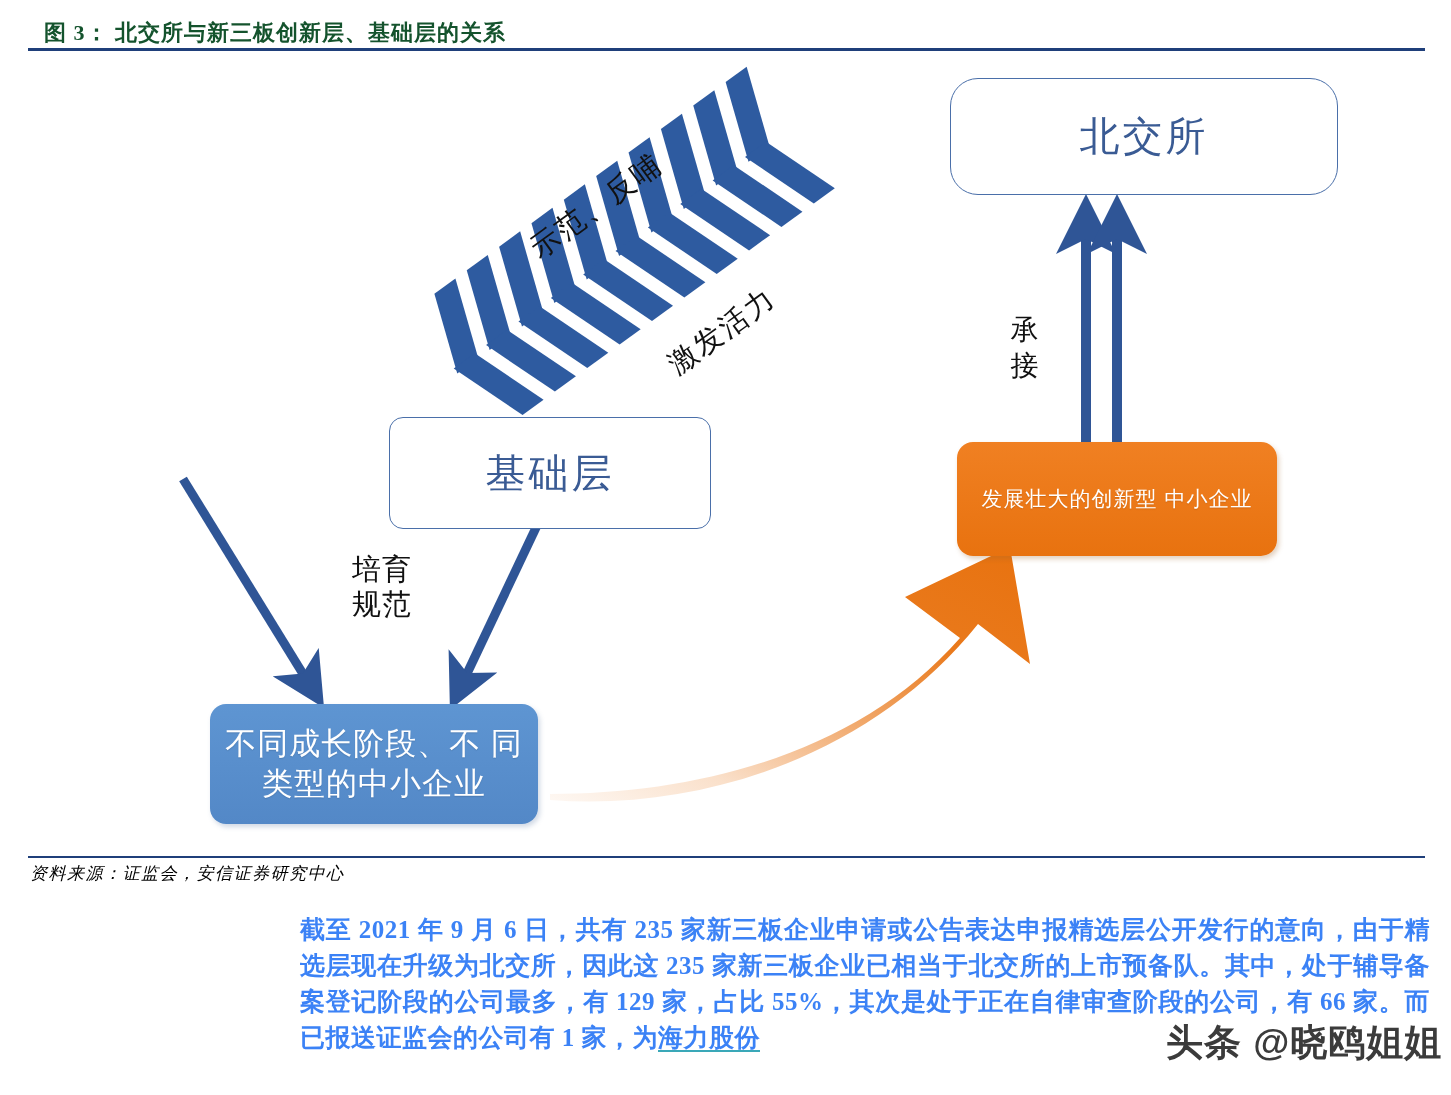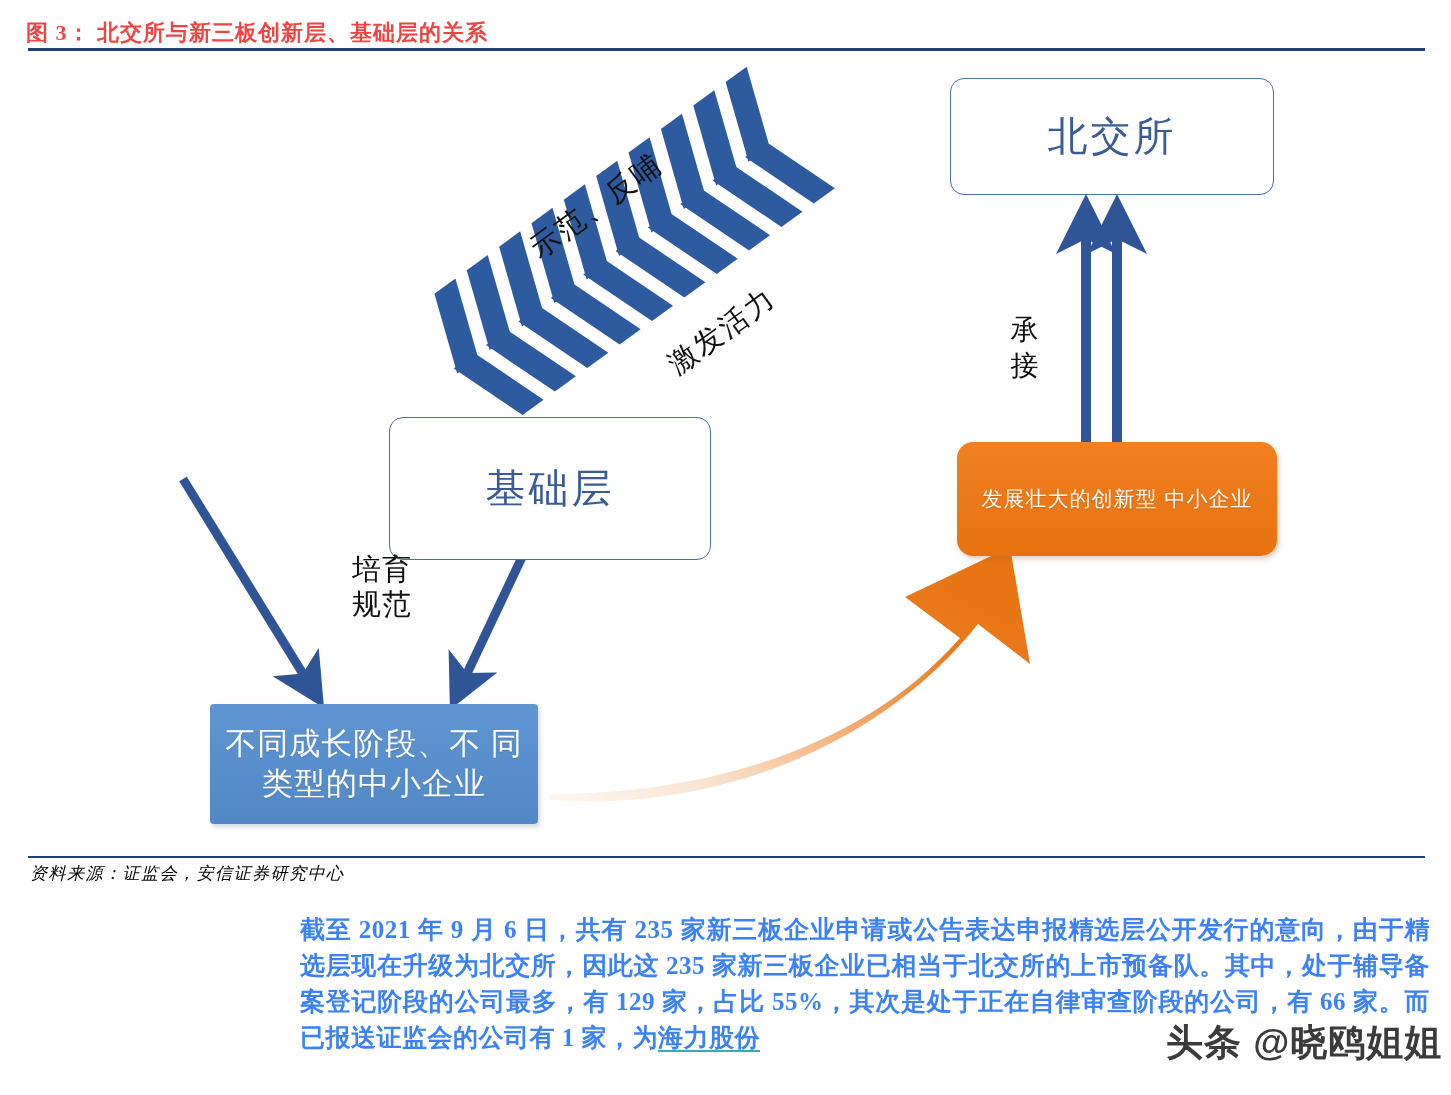--- a/index.html
+++ b/index.html
@@ -12,27 +12,27 @@
     height: 1095px;
     position: relative;
     overflow: hidden;
     font-family: "Liberation Sans", "DejaVu Sans", sans-serif;
     background: #ffffff;
   }
 
   
   #figure-title {
     position: absolute;
-    left: 26px;
+    left: 44px;
     top: 18px;
     font-family: "Liberation Serif", "DejaVu Serif", serif;
     font-weight: bold;
     font-size: 22px;
     letter-spacing: 1px;
-    color: #ef4444;
+    color: #14532d;
     white-space: nowrap;
   }
   .rule {
     position: absolute;
     left: 28px;
     width: 1397px;
     height: 3px;
     background: #1f3f7a;
   }
   #rule-top { top: 48px; }
@@ -73,43 +73,44 @@
     background: #ffffff;
     border: 1.6px solid #4a6fa9;
     border-radius: 14px;
     color: #3a5b94;
     font-size: 40px;
     letter-spacing: 3px;
   }
   #box-bse {
     left: 950px;
     top: 26px;
-    width: 324px;
+    width: 388px;
     height: 117px;
+    border-radius: 28px;
   }
   #box-innovation {
     left: 37px;
     top: 365px;
     width: 322px;
     height: 112px;
   }
   #box-base {
     left: 389px;
     top: 365px;
     width: 322px;
-    height: 143px;
+    height: 112px;
   }
 
   .box-filled-blue {
     left: 210px;
     top: 652px;
     width: 328px;
     height: 120px;
     background: linear-gradient(180deg, #5e95d2 0%, #5388c7 100%);
-    border-radius: 4px;
+    border-radius: 16px;
     color: #ffffff;
     font-size: 31px;
     line-height: 1.28;
     letter-spacing: 1px;
     box-shadow: 2px 3px 5px rgba(90,120,160,0.28);
     text-shadow: 0 1px 1px rgba(40,70,110,0.25);
   }
   .box-filled-orange {
     left: 957px;
     top: 390px;

